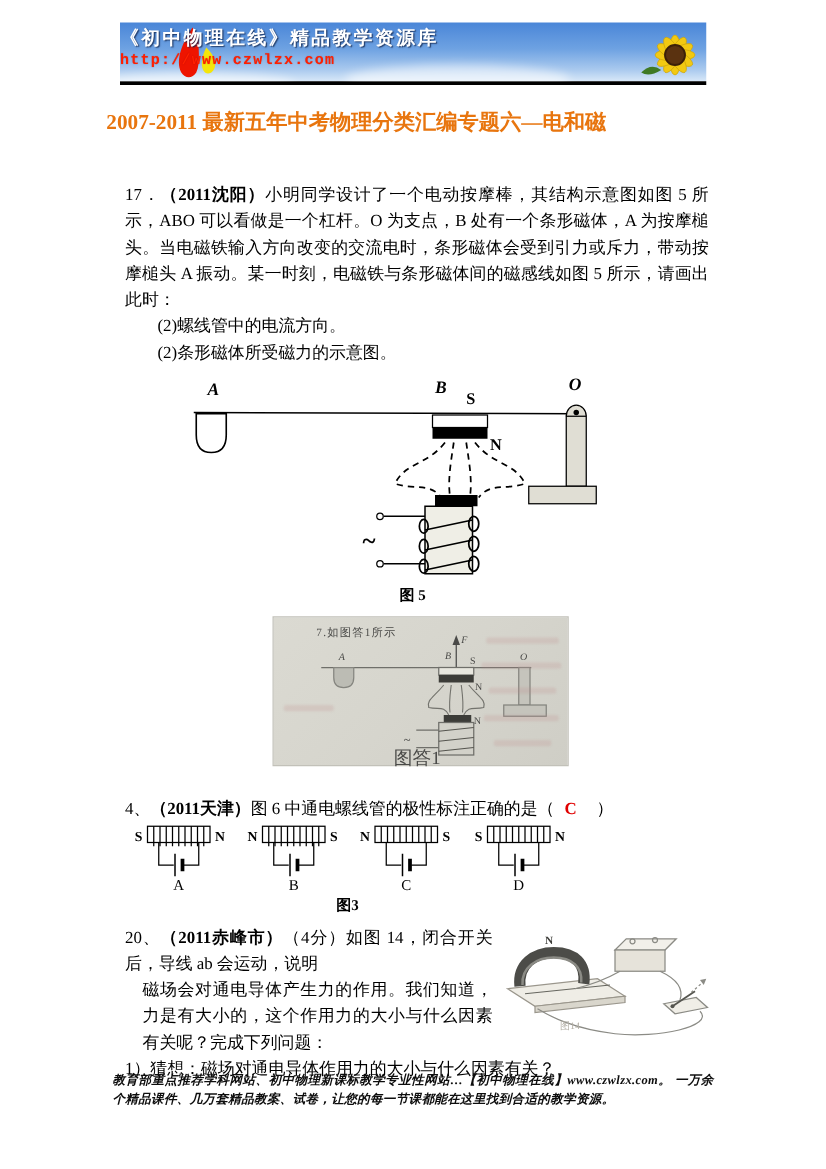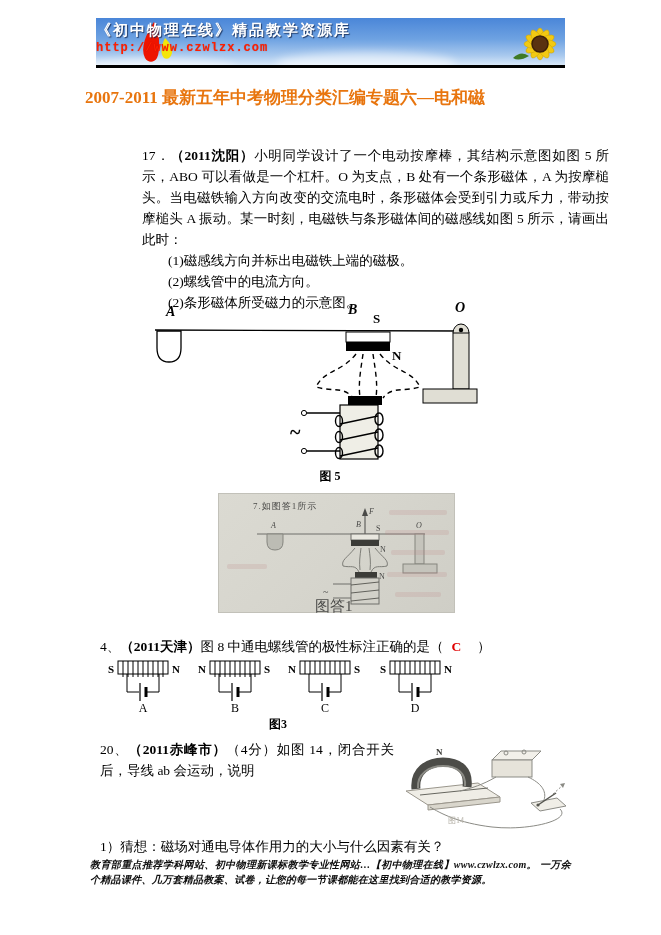--- a/index.html
+++ b/index.html
@@ -30,21 +30,21 @@
   }
   .banner-logo { position:absolute; left:38px; top:2px; }
   .banner-flower { position:absolute; right:6px; top:6px; }
   
   .doc-title {
     position:absolute; left:0; top:86px; width:570px; text-align:center;
     font-size:17px; font-weight:bold; color:#e8750e;
   }
   
   .qblock { position:absolute; font-size:13.5px; line-height:21px; text-align:justify; }
-  .q17 { left:100px; top:145px; width:467px;margin-left:42px; }
+  .q17 { left:100px; top:145px; width:467px; }
   .q17 .subitems { padding-left:26px; }
   .q4  { left:100px; top:636px; width:467px; }
   .q20 { left:100px; top:739px; width:470px; }
   .q20 .indent-para { padding-left:14px; }
   b.src { font-weight:bold; }
   .red-answer { color:#e00000; font-weight:bold; padding:0 16px 0 8px; }
   
   .fig4-wrap { position:absolute; left:130px; top:296px; }
   .fig4-caption { position:absolute; left:300px; top:468px; width:60px; text-align:center;
                   font-size:12px; font-weight:bold; }
@@ -99,21 +99,20 @@
       </g>
       <path d="M6,34 q8,-8 16,-2 q-10,6 -16,2" fill="#3f7a25"></path>
     </svg>
   </div>
 
   <div class="doc-title">2007-2011 最新五年中考物理分类汇编专题六—电和磁</div>
 
   <div class="qblock q17">
     <p style="margin:0;"><span>17．</span><b class="src">（2011沈阳）</b><span>小明同学设计了一个电动按摩棒，其结构示意图如图 5 所示，ABO 可以看做是一个杠杆。O 为支点，B 处有一个条形磁体，A 为按摩槌头。当电磁铁输入方向改变的交流电时，条形磁体会受到引力或斥力，带动按摩槌头 A 振动。某一时刻，电磁铁与条形磁体间的磁感线如图 5 所示，请画出此时：</span></p>
     <div class="subitems">
-      <div>(1)磁感线方向并标出电磁铁上端的磁极。</div>
       <div>(2)螺线管中的电流方向。</div>
       <div>(2)条形磁体所受磁力的示意图。</div>
     </div>
   </div>
 
   <div class="fig4-wrap">
     <svg width="350" height="172" viewBox="0 0 350 172">
 
       <line x1="25" y1="34" x2="331" y2="35" stroke="#000" stroke-width="1.3"></line>
       <text class="it" x="36" y="20" font-size="14" font-weight="bold">A</text>
@@ -200,21 +199,21 @@
     <div class="bleed" style="left:170px; top:16px;  width:58px;"></div>
     <div class="bleed" style="left:166px; top:36px;  width:64px;"></div>
     <div class="bleed" style="left:172px; top:56px;  width:54px;"></div>
     <div class="bleed" style="left:168px; top:78px;  width:60px;"></div>
     <div class="bleed" style="left:176px; top:98px;  width:46px;"></div>
     <div class="bleed" style="left:8px;   top:70px;  width:40px;"></div>
     <div class="answer-caption">图答1</div>
   </div>
 
   <div class="qblock q4">
-    <span>4、</span><b class="src">（2011天津）</b><span>图 8 中通电螺线管的极性标注正确的是（</span><span class="red-answer">C</span><span>）</span>
+    <span>4、</span><b class="src">（2011天津）</b><span>图 6 中通电螺线管的极性标注正确的是（</span><span class="red-answer">C</span><span>）</span>
   </div>
 
   <div class="options-wrap">
     <svg width="365" height="78" viewBox="0 0 365 78">
 
       <g>
         <text x="14" y="17" font-size="11" font-weight="bold" text-anchor="end">S</text>
         <rect x="18" y="5" width="50" height="13" fill="#fff" stroke="#000"></rect>
         <g stroke="#000" stroke-width="1">
           <line x1="23" y1="5" x2="23" y2="21"></line>
@@ -326,18 +325,19 @@
 
         <g fill="none" stroke="#8b8b85" stroke-width="1">
           <path d="M96,38 C82,46 72,49 60,52"></path>
           <path d="M128,38 C141,44 147,52 144,61"></path>
           <path d="M160,70 C172,82 126,92 92,88 C58,84 40,74 30,68"></path>
         </g>
         <text x="48" y="84" font-size="8" fill="#b3afa5">图14</text>
       </svg>
     </div>
     <p style="margin:0;"><span>20、</span><b class="src">（2011赤峰市）</b><span>（4分）</span><span>如图 14，闭合开关后，导线 ab 会运动，说明</span></p>
+    <p class="indent-para" style="margin:0;">磁场会对通电导体产生力的作用。我们知道，力是有大小的，这个作用力的大小与什么因素有关呢？完成下列问题：</p>
     <p style="margin:0; clear:both;">1）猜想：磁场对通电导体作用力的大小与什么因素有关？</p>
   </div>
 
   <div class="footer">教育部重点推荐学科网站、初中物理新课标教学专业性网站…【初中物理在线】www.czwlzx.com。 一万余个精品课件、几万套精品教案、试卷，让您的每一节课都能在这里找到合适的教学资源。</div>
 
 </div>
 
 </body></html>

